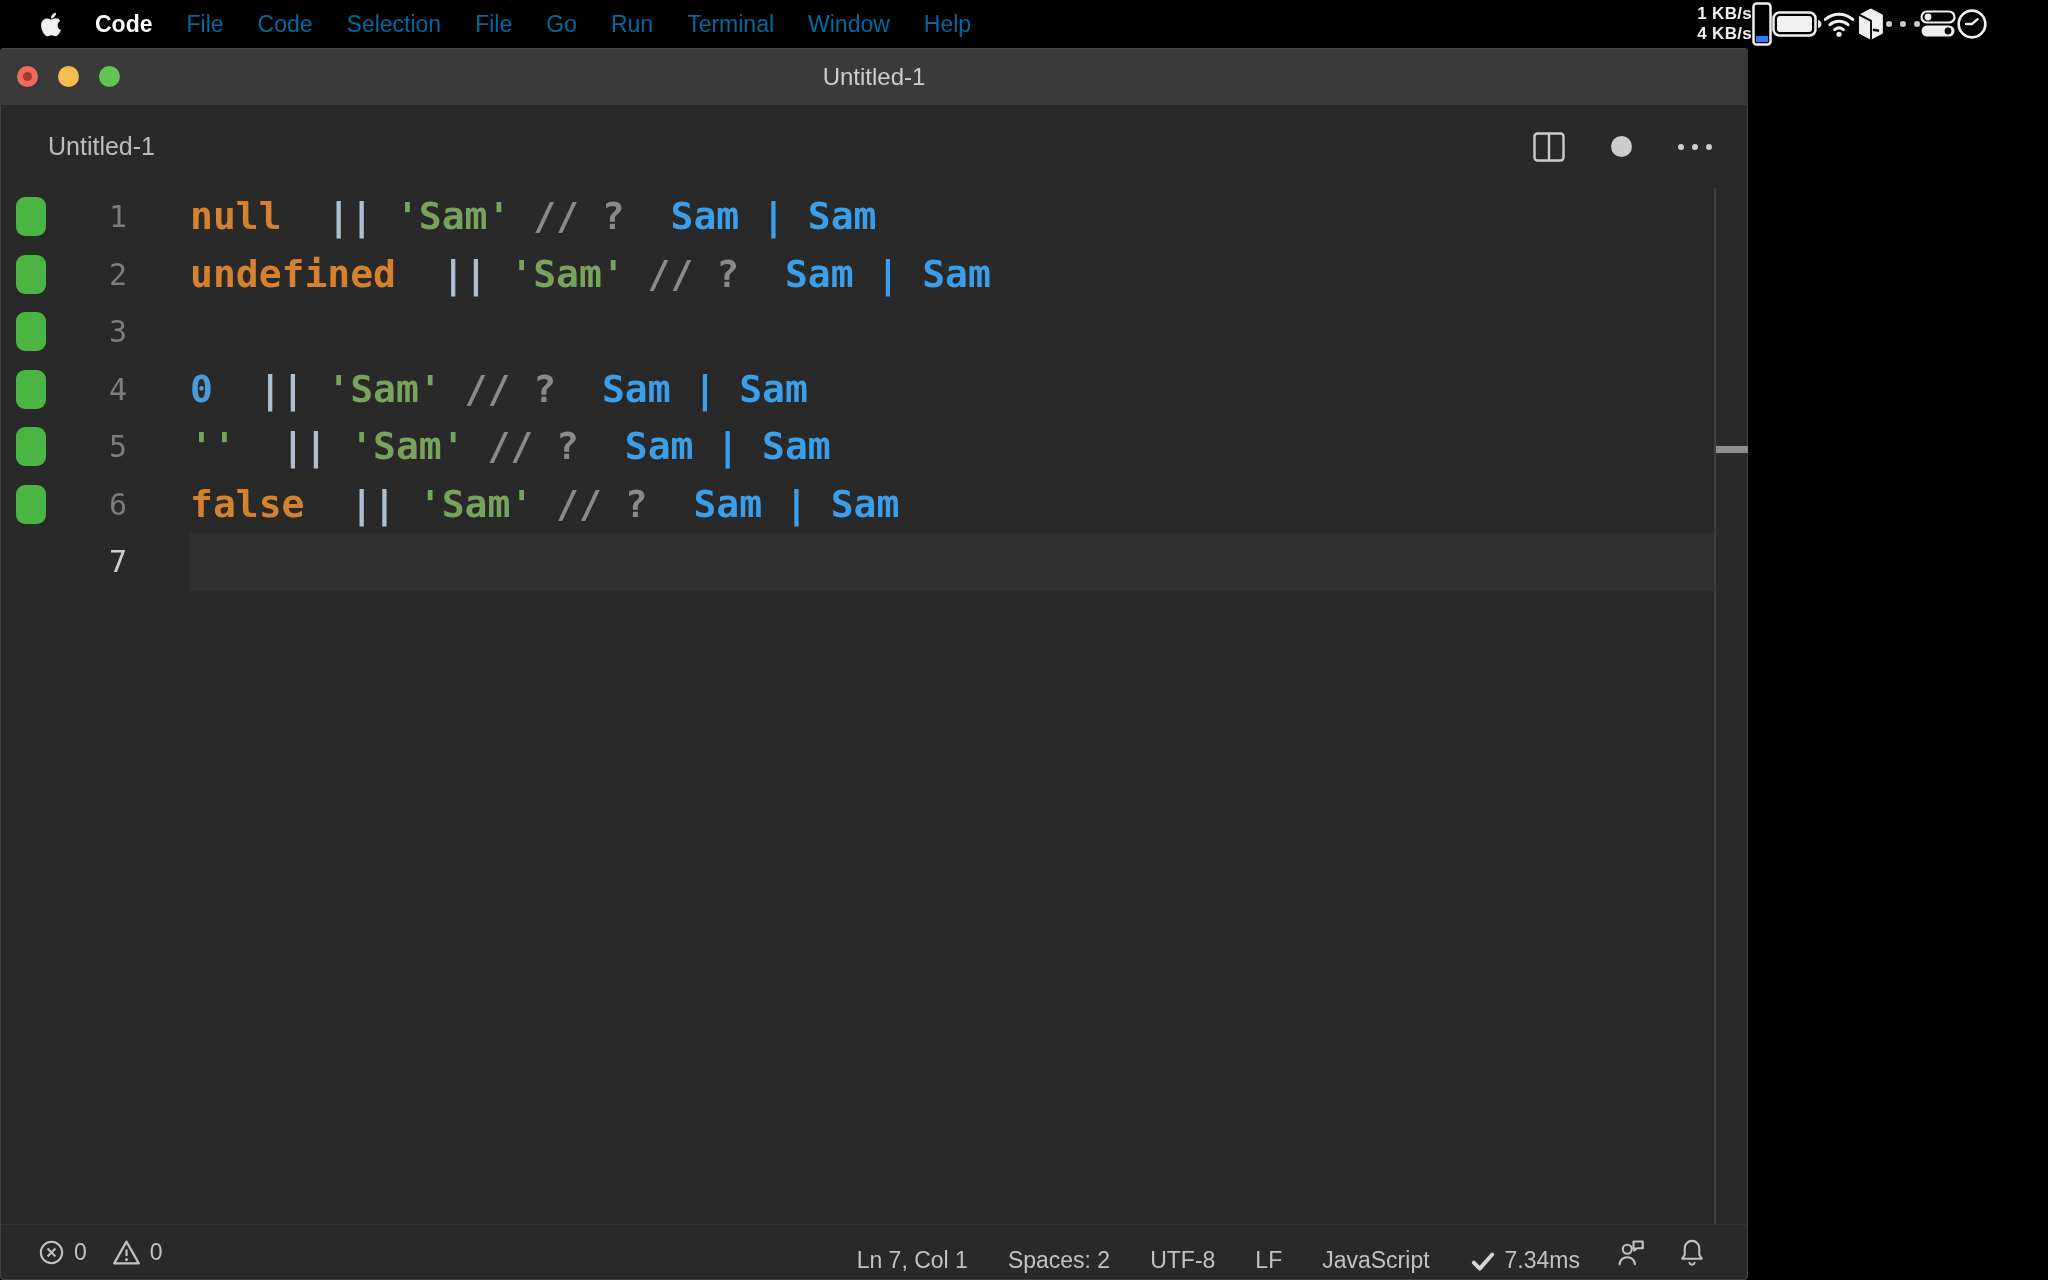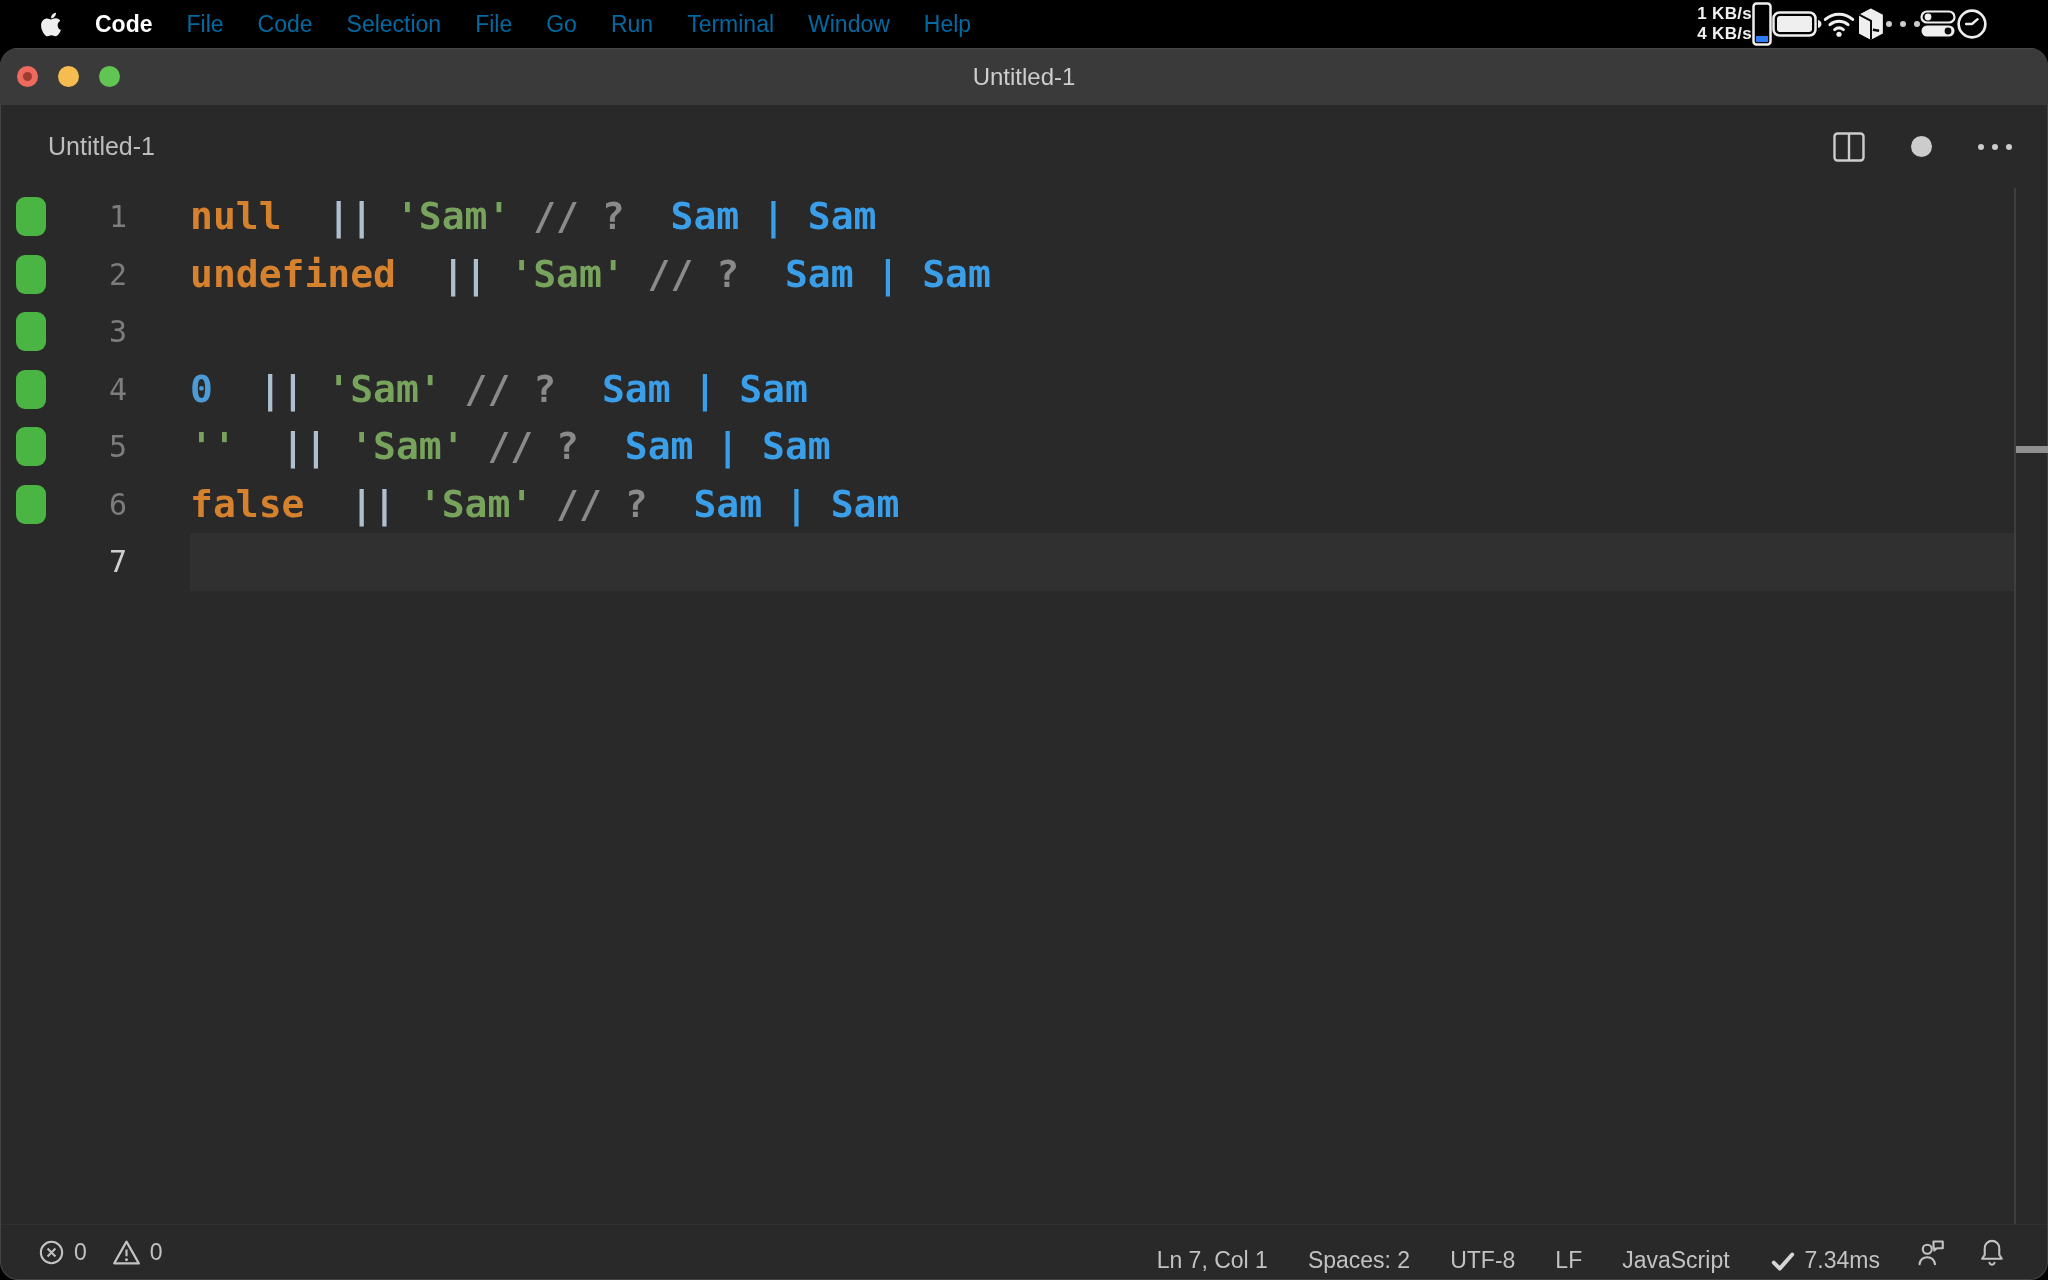--- a/index.html
+++ b/index.html
@@ -22,22 +22,22 @@
   .apple{display:flex;align-items:center;margin-right:16px;}
   .apple svg{width:22px;height:27px;fill:#efefef;}
   .menu-item{padding:0 17px;white-space:nowrap;color:#0369a1;}
   .menu-item.app{font-weight:700;color:#ffffff;}
   .mb-right{margin-left:auto;display:flex;align-items:center;padding-right:38px;}
   .net{font-size:17px;line-height:20px;text-align:right;font-weight:600;color:#f0f0f0;letter-spacing:.3px;}
   .mbicon{display:flex;align-items:center;}
   .mbicon svg{display:block;}
 
   
-  .window{position:absolute;top:48px;left:0;width:2048px;height:1232px;background:var(--editor-bg);
-          border-radius:18px;box-shadow:inset 0 0 0 1px rgba(255,255,255,.13);
+  .window{position:absolute;top:48px;left:0;width:1748px;height:1232px;background:var(--editor-bg);
+          border-radius:4px;box-shadow:inset 0 0 0 1px rgba(255,255,255,.13);
           display:flex;flex-direction:column;overflow:hidden;}
   .titlebar{height:57px;flex:none;background:var(--titlebar-bg);position:relative;
             display:flex;align-items:center;justify-content:center;
             box-shadow:inset 0 1px 0 rgba(255,255,255,.07);}
   .traffic{position:absolute;left:17px;top:0;bottom:0;display:flex;align-items:center;gap:20px;}
   .light{width:21px;height:21px;border-radius:50%;position:relative;}
   .light.red{background:var(--traffic-red);}
   .light.red::after{content:"";position:absolute;left:6px;top:6px;width:9px;height:9px;border-radius:50%;background:var(--traffic-red-dot);}
   .light.yellow{background:var(--traffic-yellow);}
   .light.green{background:var(--traffic-green);}

